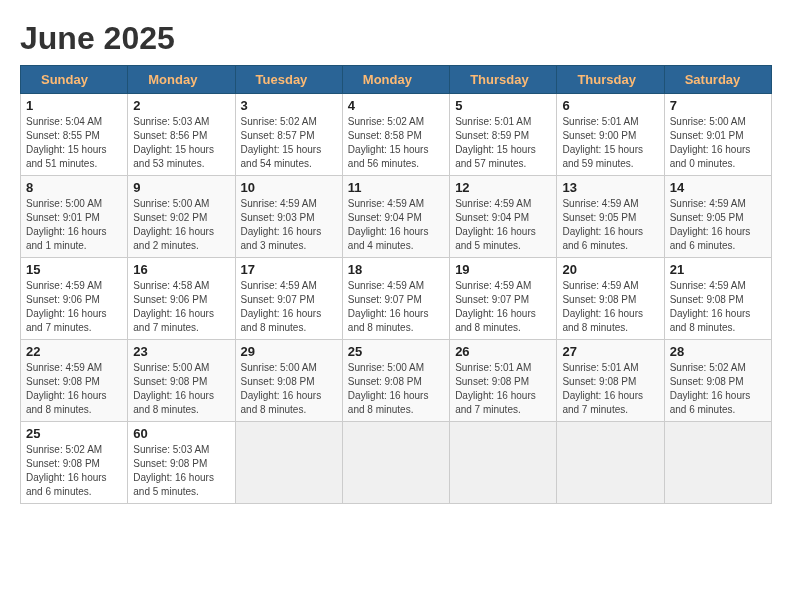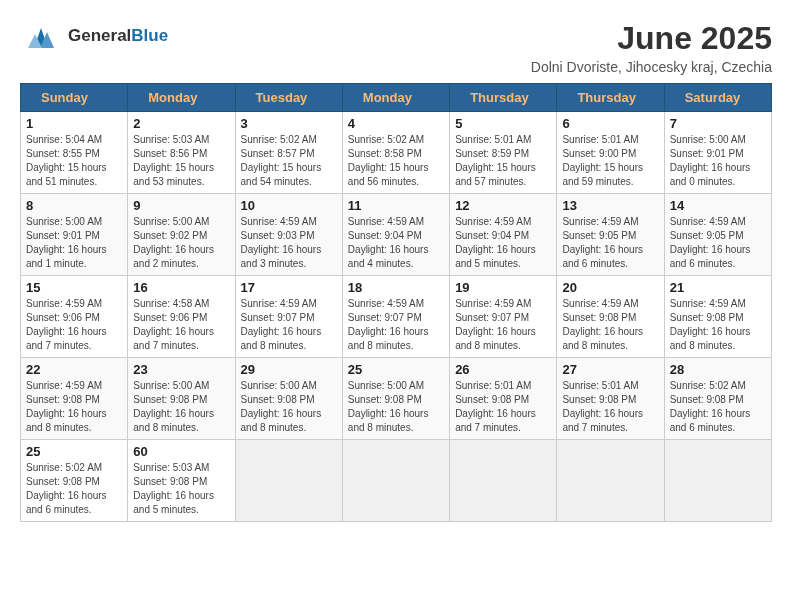--- a/index.html
+++ b/index.html
@@ -82,36 +82,22 @@
       background: #f0f0f0 !important;
     }
     .last-row td {
       height: 70px;
     }
   </style>
 </head>
 <body>
 
 <div class="header-area">
-  <div class="logo">
-    <div class="logo-row">
-      <svg width="44" height="32" viewBox="0 0 44 32">
-        <rect x="0" y="0" width="44" height="32" fill="#fff"></rect>
-        <polygon points="14,28 28,28 21,8" fill="#1a6faa"></polygon>
-        <polygon points="20,28 34,28 27,12" fill="#5599cc"></polygon>
-        <polygon points="8,28 22,28 15,14" fill="#88bbdd"></polygon>
-      </svg>
-      <div>
-        <span style="font-size:17px;font-weight:bold;color:#333;">General</span><span style="font-size:17px;font-weight:bold;color:#1a6faa;">Blue</span>
-      </div>
-    </div>
-  </div>
   <div class="title-area">
     <div class="calendar-title">June 2025</div>
-    <div class="calendar-subtitle">Dolni Dvoriste, Jihocesky kraj, Czechia</div>
   </div>
 </div>
 
 <table class="calendar-table">
   <thead>
     <tr>
       <th>Sunday</th>
       <th>Monday</th>
       <th>Tuesday</th>
       <th>Monday</th>

